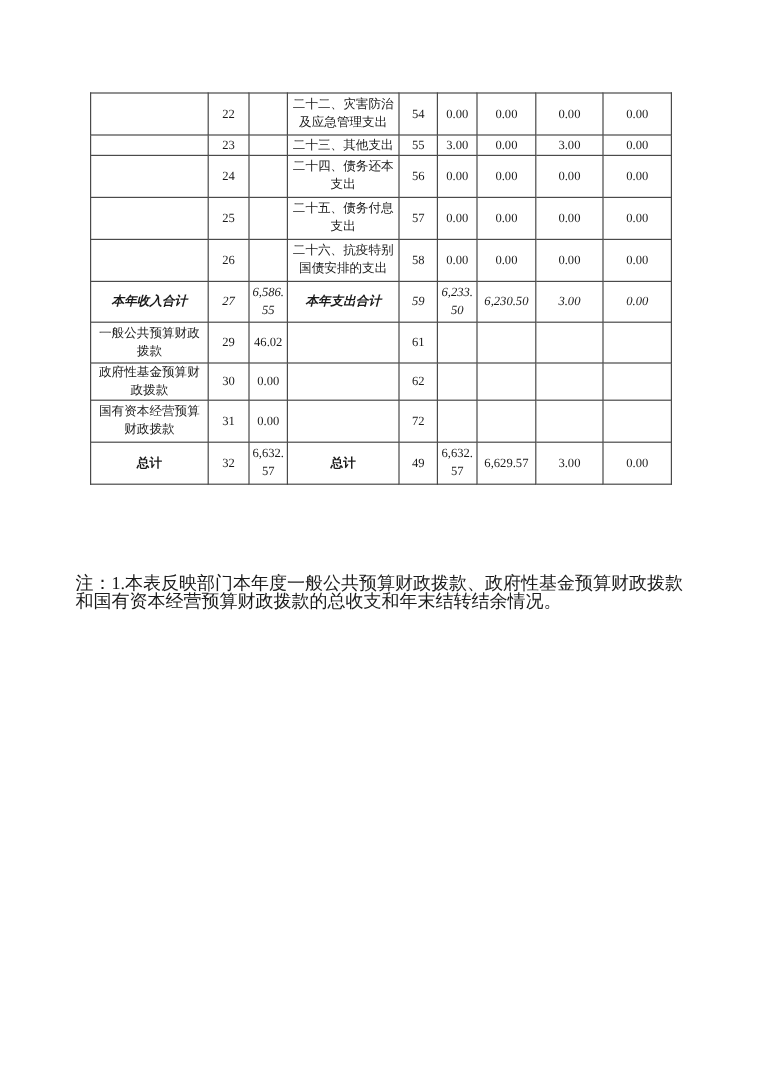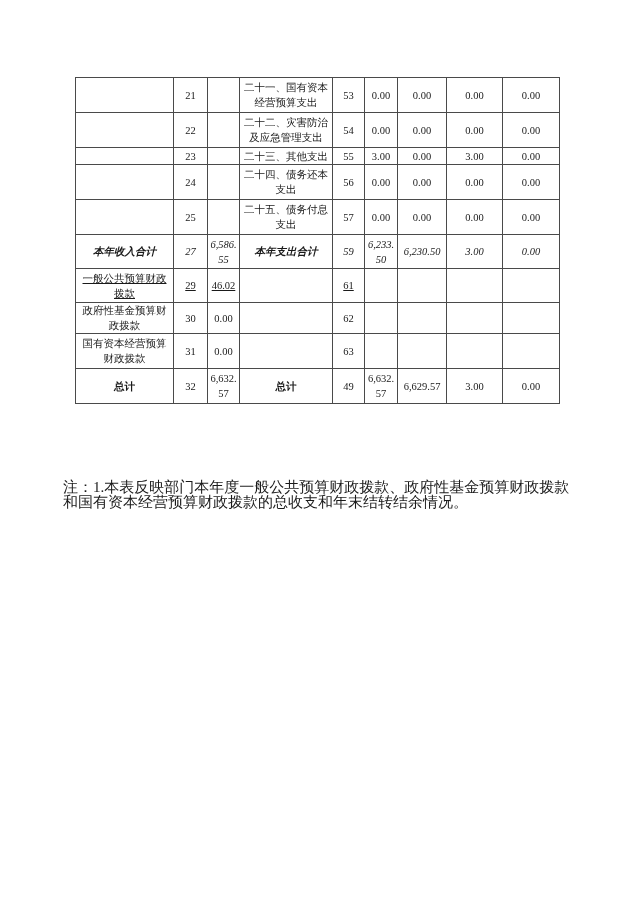--- a/index.html
+++ b/index.html
@@ -61,31 +61,20 @@
       <col style="width:93px">
       <col style="width:32px">
       <col style="width:33px">
       <col style="width:49px">
       <col style="width:56px">
       <col style="width:57px">
     </colgroup>
     <tbody>
         <tr style="height: 35px;">
           <td></td>
-          <td>21</td>
-          <td></td>
-          <td>二十一、国有资本经营预算支出</td>
-          <td>53</td>
-          <td>0.00</td>
-          <td>0.00</td>
-          <td>0.00</td>
-          <td>0.00</td>
-        </tr>
-        <tr style="height: 35px;">
-          <td></td>
           <td>22</td>
           <td></td>
           <td>二十二、灾害防治及应急管理支出</td>
           <td>54</td>
           <td>0.00</td>
           <td>0.00</td>
           <td>0.00</td>
           <td>0.00</td>
         </tr>
         <tr style="height: 17px;">
@@ -114,32 +103,43 @@
           <td></td>
           <td>25</td>
           <td></td>
           <td>二十五、债务付息支出</td>
           <td>57</td>
           <td>0.00</td>
           <td>0.00</td>
           <td>0.00</td>
           <td>0.00</td>
         </tr>
+        <tr style="height: 35px;">
+          <td></td>
+          <td>26</td>
+          <td></td>
+          <td>二十六、抗疫特别国债安排的支出</td>
+          <td>58</td>
+          <td>0.00</td>
+          <td>0.00</td>
+          <td>0.00</td>
+          <td>0.00</td>
+        </tr>
         <tr style="height: 34px; font-style: italic;">
           <td class="bold">本年收入合计</td>
           <td>27</td>
           <td>6,586.55</td>
           <td class="bold">本年支出合计</td>
           <td>59</td>
           <td>6,233.50</td>
           <td>6,230.50</td>
           <td>3.00</td>
           <td>0.00</td>
         </tr>
-        <tr style="height: 34px; text-decoration: underline;">
+        <tr style="height: 34px;">
           <td>一般公共预算财政拨款</td>
           <td>29</td>
           <td>46.02</td>
           <td></td>
           <td>61</td>
           <td></td>
           <td></td>
           <td></td>
           <td></td>
         </tr>
@@ -152,21 +152,21 @@
           <td></td>
           <td></td>
           <td></td>
           <td></td>
         </tr>
         <tr style="height: 35px;">
           <td>国有资本经营预算财政拨款</td>
           <td>31</td>
           <td>0.00</td>
           <td></td>
-          <td>63</td>
+          <td>72</td>
           <td></td>
           <td></td>
           <td></td>
           <td></td>
         </tr>
         <tr style="height: 35px;">
           <td class="bold">总计</td>
           <td>32</td>
           <td>6,632.57</td>
           <td class="bold">总计</td>

